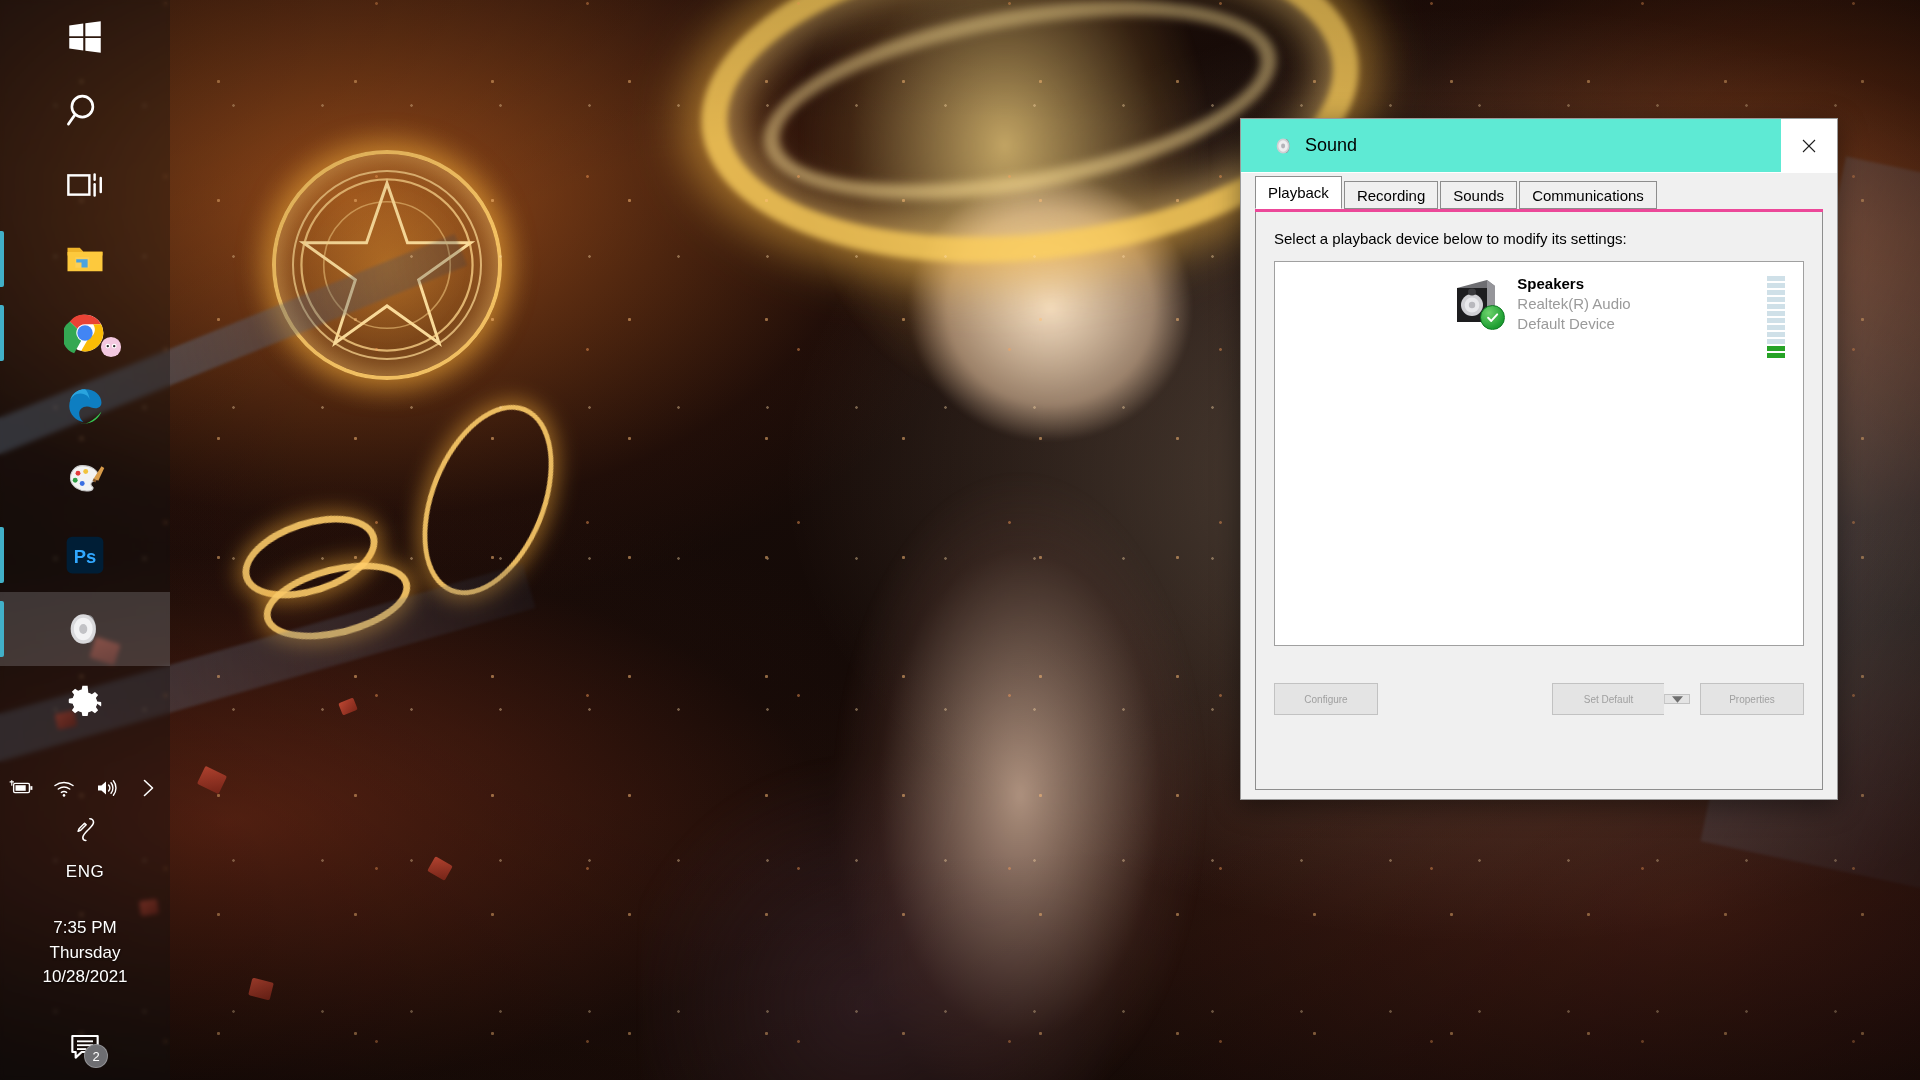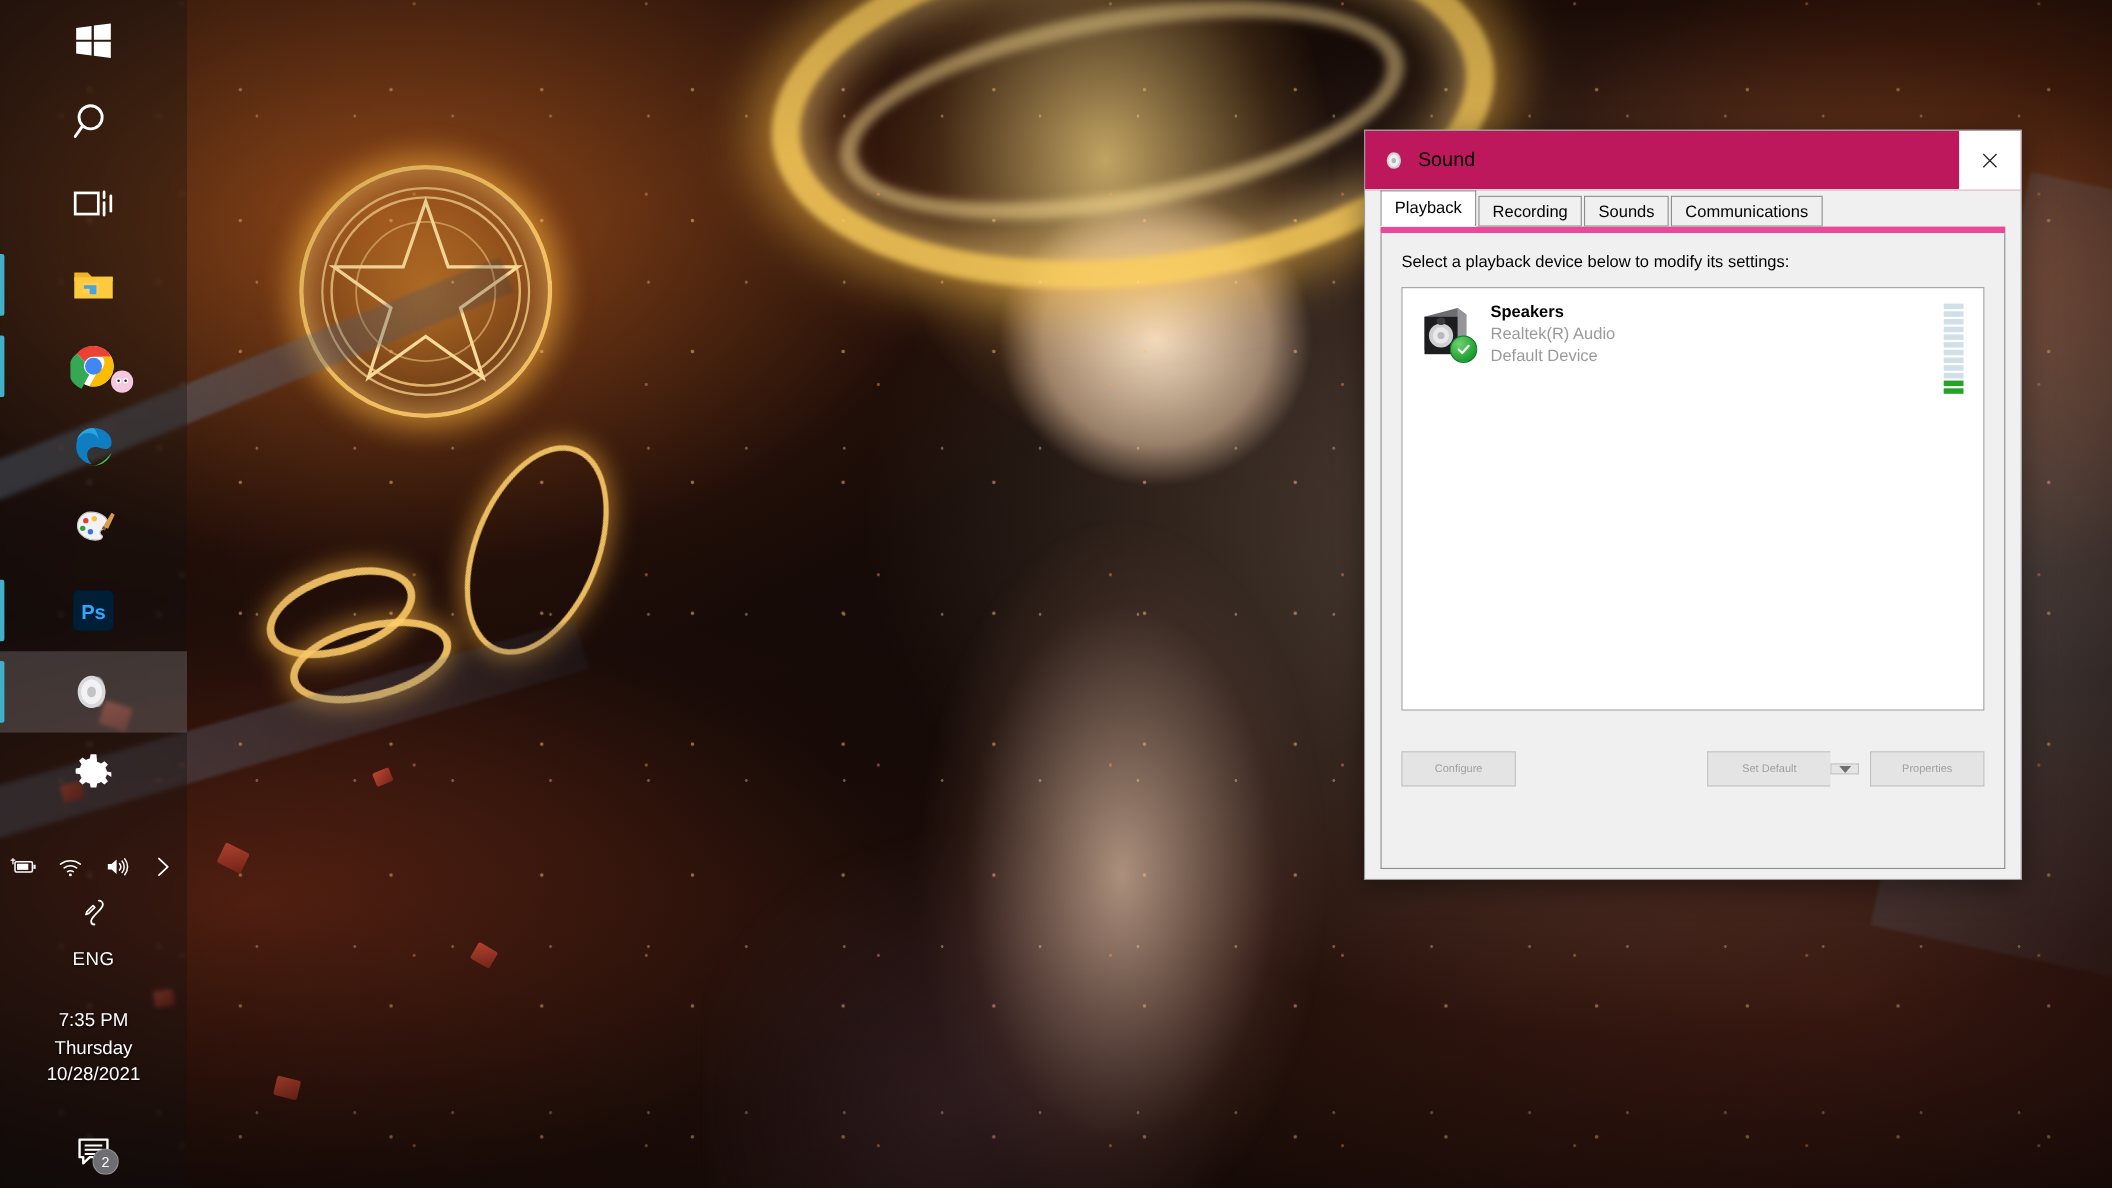--- a/index.html
+++ b/index.html
@@ -139,41 +139,41 @@
     position: absolute;
     left: 1240px; top: 118px; width: 598px; height: 682px;
     background: #f0f0f0;
     border: 1px solid #9a9a9a;
     box-shadow: 0 6px 26px rgba(0,0,0,.45);
     z-index: 40;
     font-size: 15px;
     color: #000;
   }
   .dlg-title {
-    height: 54px; background: #be185d;
+    height: 54px; background: #5eead4;
     display: flex; align-items: center;
-    padding-left: 16px;
+    padding-left: 32px;
     border-bottom: 1px solid #fff;
   }
   .dlg-title-ico { width: 22px; height: 22px; margin-right: 10px; }
   .dlg-title-text { font-size: 18px; color: #000; }
   .dlg-close {
     position: absolute; right: 0; top: 0;
     width: 56px; height: 53px;
     display: flex; align-items: center; justify-content: center;
     background: #fff;
   }
   .dlg-close svg { width: 18px; height: 18px; }
 
   .dlg-body { padding: 0 14px 0 14px; position: relative; height: calc(100% - 54px); }
 
   .tabstrip {
     display: flex; align-items: flex-end;
     height: 33px;
-    border-bottom: 6px solid #ec4899;
+    border-bottom: 3px solid #ec4899;
     margin-top: 6px;
   }
   .tab {
     height: 28px; padding: 0 12px;
     display: flex; align-items: center;
     font-size: 15px; color: #000;
     background: #f0f0f0;
     border: 1px solid #8d8d8d;
     margin-right: 2px;
   }
@@ -190,21 +190,21 @@
     height: 578px;
     padding: 18px 18px 0 18px;
     position: relative;
   }
   .hint { font-size: 15px; margin-bottom: 14px; color: #000; }
 
   .devlist {
     background: #fff; border: 1px solid #a0a0a0;
     height: 385px; overflow: hidden; position: relative;
   }
-  .devrow { display: flex; align-items: flex-start; padding: 12px 10px 0 12px; position: relative; }
+  .devrow { display: flex; align-items: flex-start; padding: 12px 10px 0 12px; position: relative; justify-content: center; }
   .dev-iconwrap { position: relative; width: 54px; height: 54px; flex: 0 0 54px; }
   .dev-check {
     position: absolute; right: -2px; bottom: -2px;
     width: 25px; height: 25px; border-radius: 50%;
     background: radial-gradient(circle at 34% 30%, #6dd36d, #1e9e32 70%, #158a28 100%);
     border: 1px solid #0d7a22;
     display: flex; align-items: center; justify-content: center;
   }
   .dev-check svg { width: 15px; height: 15px; }
   .dev-text { margin-left: 14px; line-height: 1.32; }

